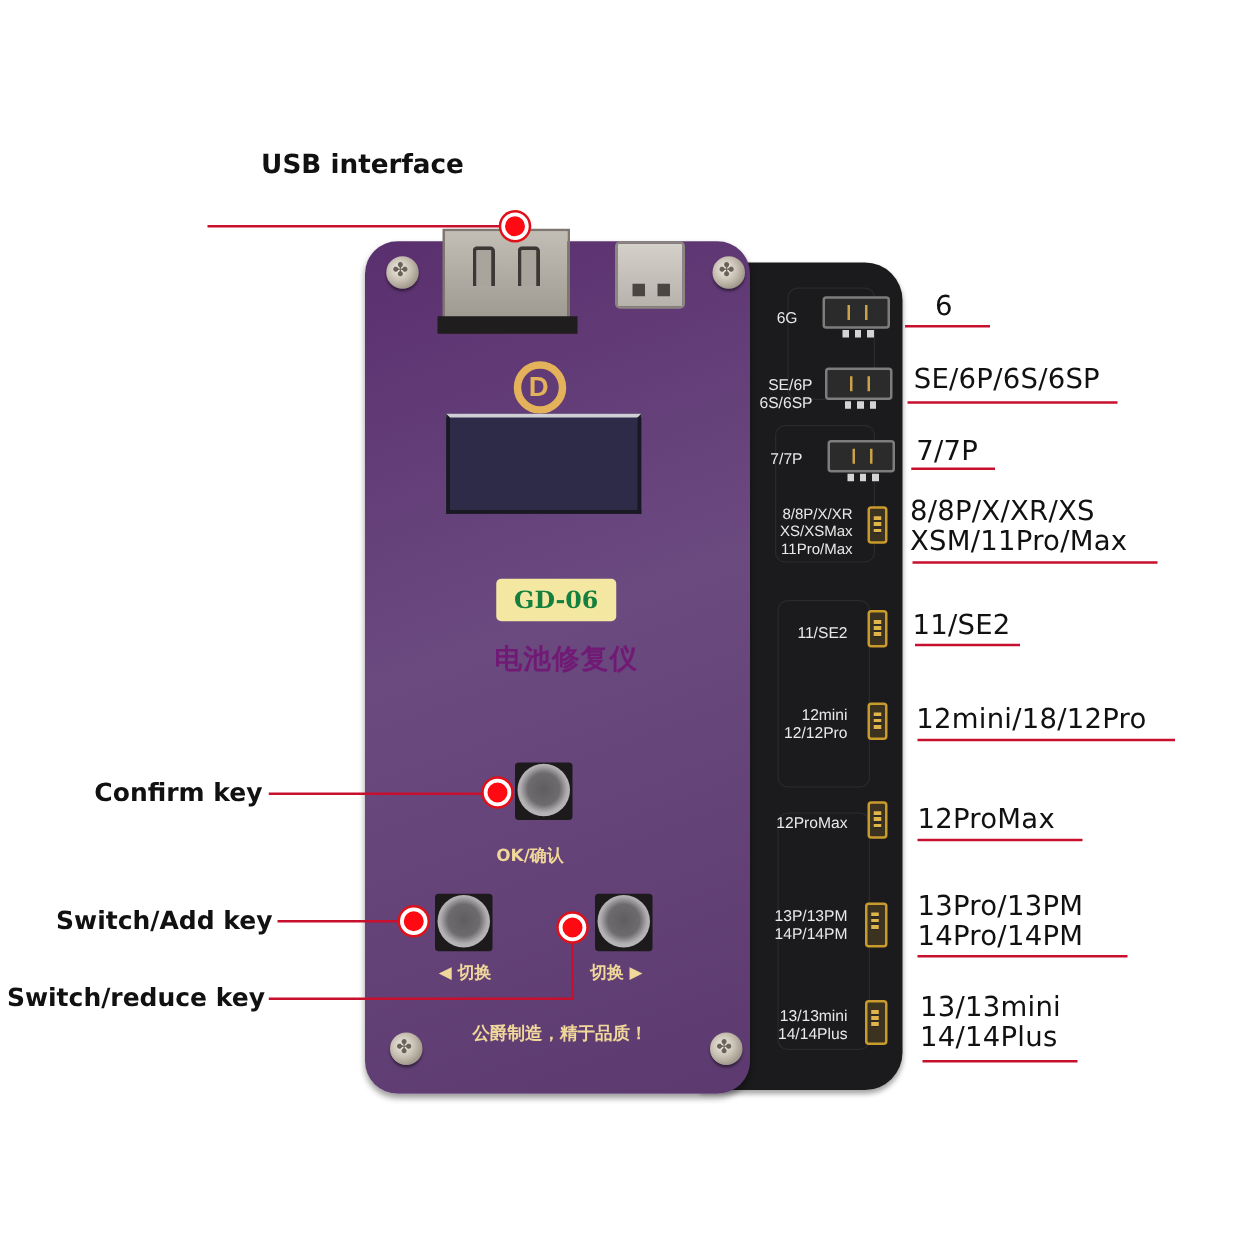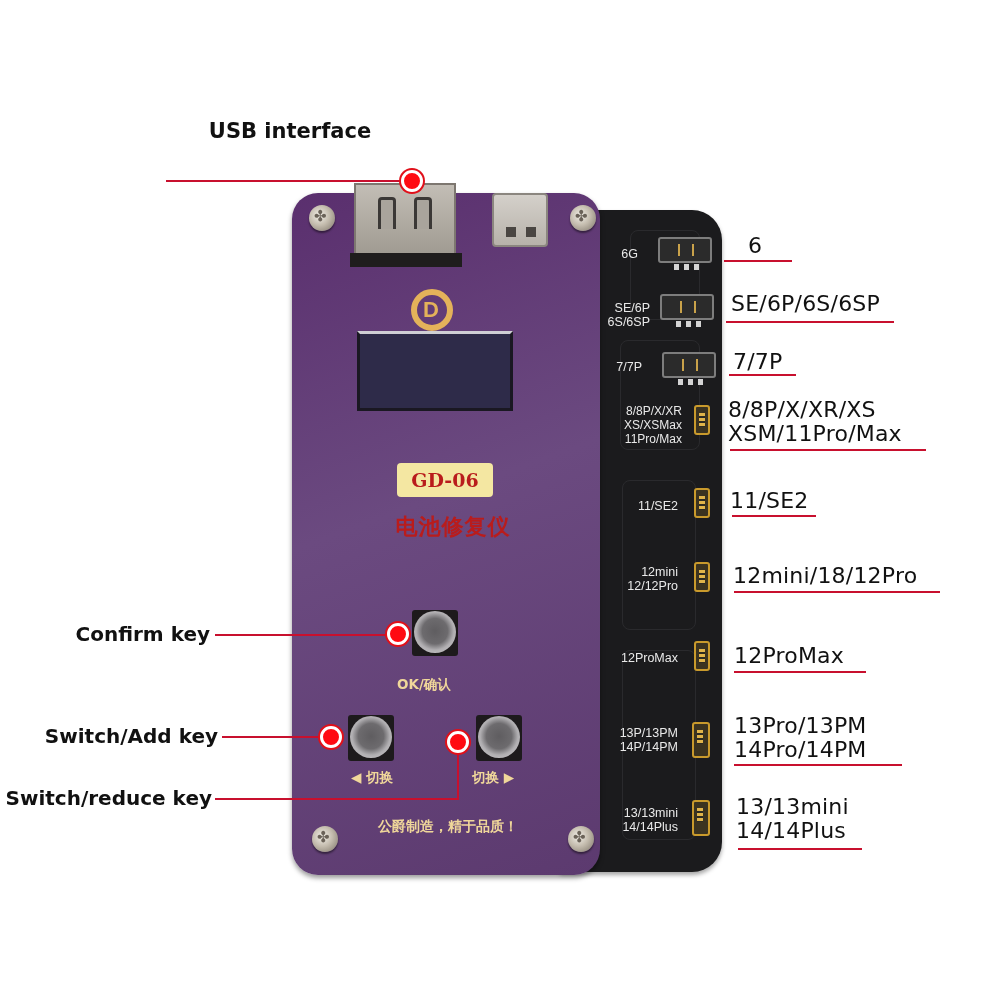--- a/index.html
+++ b/index.html
@@ -44,22 +44,22 @@
   .usb-a .base { position: absolute; left: -6px; bottom: -8px; width: 112px; height: 14px; background: #1f1d1d; }
   .usb-c { position: absolute; left: 492px; top: 193px; width: 56px; height: 54px; background: linear-gradient(180deg, #d4d0ca, #b7b2aa); border: 2px solid #8b867f; border-radius: 4px; }
   .usb-c .pin { position: absolute; top: 32px; width: 10px; height: 10px; background: #4a4642; }
 
   .logo { position: absolute; left: 411px; top: 289px; width: 42px; height: 42px; border-radius: 50%; border: 6px solid #e4b25a; }
   .logo span { position: absolute; left: 6px; top: 2px; font-family: "Liberation Sans", sans-serif; font-weight: bold; font-size: 22px; color: #e4b25a; }
 
   .lcd { position: absolute; left: 357px; top: 331px; width: 156px; height: 80px; background: #2e2b49; border: 3px solid #1a1822; border-top-color: #cfcfd5; }
 
   .model-badge { position: absolute; left: 397px; top: 463px; width: 96px; height: 34px; background: #f4e7a2; border-radius: 4px;
-     font-family: "DejaVu Serif", serif; font-weight: bold; font-size: 19px; color: #b91c1c; text-align: center; line-height: 34px; }
-  .cn-title { position: absolute; left: 388px; top: 512px; width: 130px; font-family: "DejaVu Sans", sans-serif; font-weight: bold; font-size: 22px; color: #b91c1c; text-align: center; letter-spacing: 1px; }
+     font-family: "DejaVu Serif", serif; font-weight: bold; font-size: 19px; color: #15803d; text-align: center; line-height: 34px; }
+  .cn-title { position: absolute; left: 388px; top: 512px; width: 130px; font-family: "DejaVu Sans", sans-serif; font-weight: bold; font-size: 22px; color: #701a75; text-align: center; letter-spacing: 1px; }
   .cn-small { position: absolute; font-family: "DejaVu Sans", sans-serif; font-weight: bold; font-size: 13.5px; color: #f0d79a; white-space: nowrap; }
 
   .key { position: absolute; width: 46px; height: 46px; background: #1d1a1c; border-radius: 3px; }
   .key .cap { position: absolute; left: 2px; top: 1px; width: 42px; height: 42px; border-radius: 50%;
      background: radial-gradient(circle at 50% 48%, #5f5d60 0%, #6d6b6e 42%, #b0aeb1 62%, #d6d4d6 100%); }
 </style>
 </head>
 <body>
 
 <div class="callout callout-title" style="left:160px; top:116px; width:260px;">

